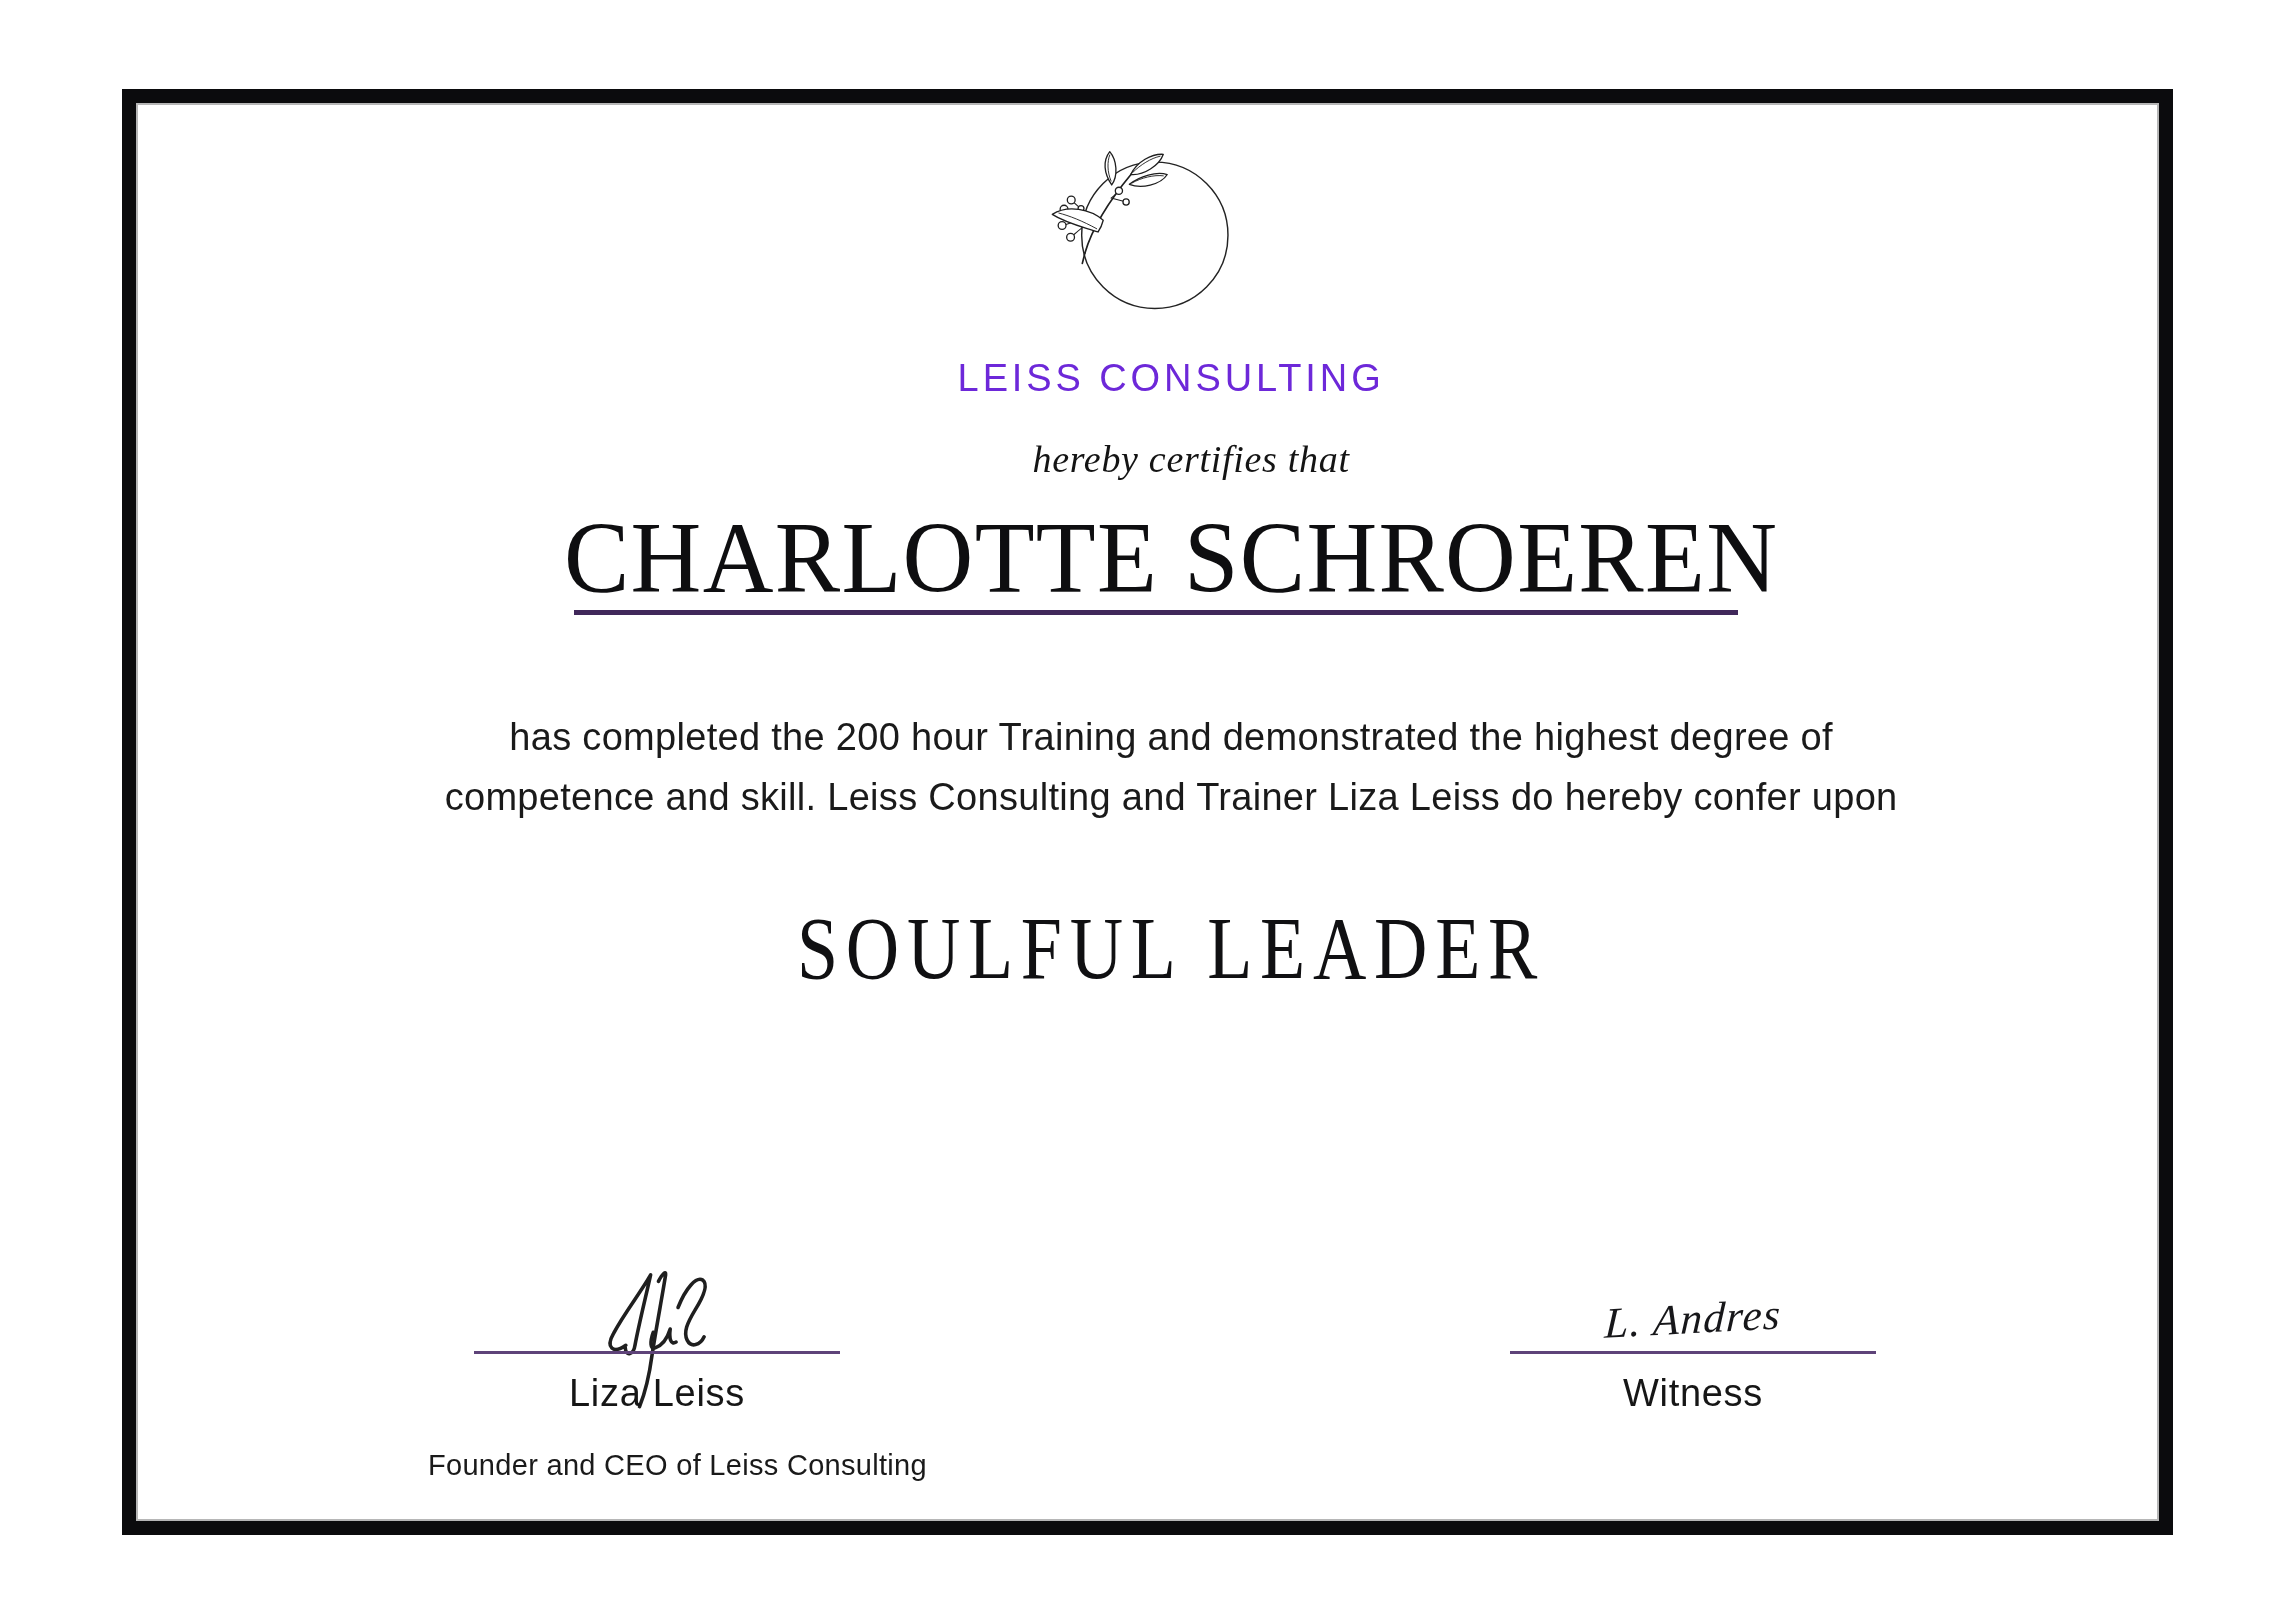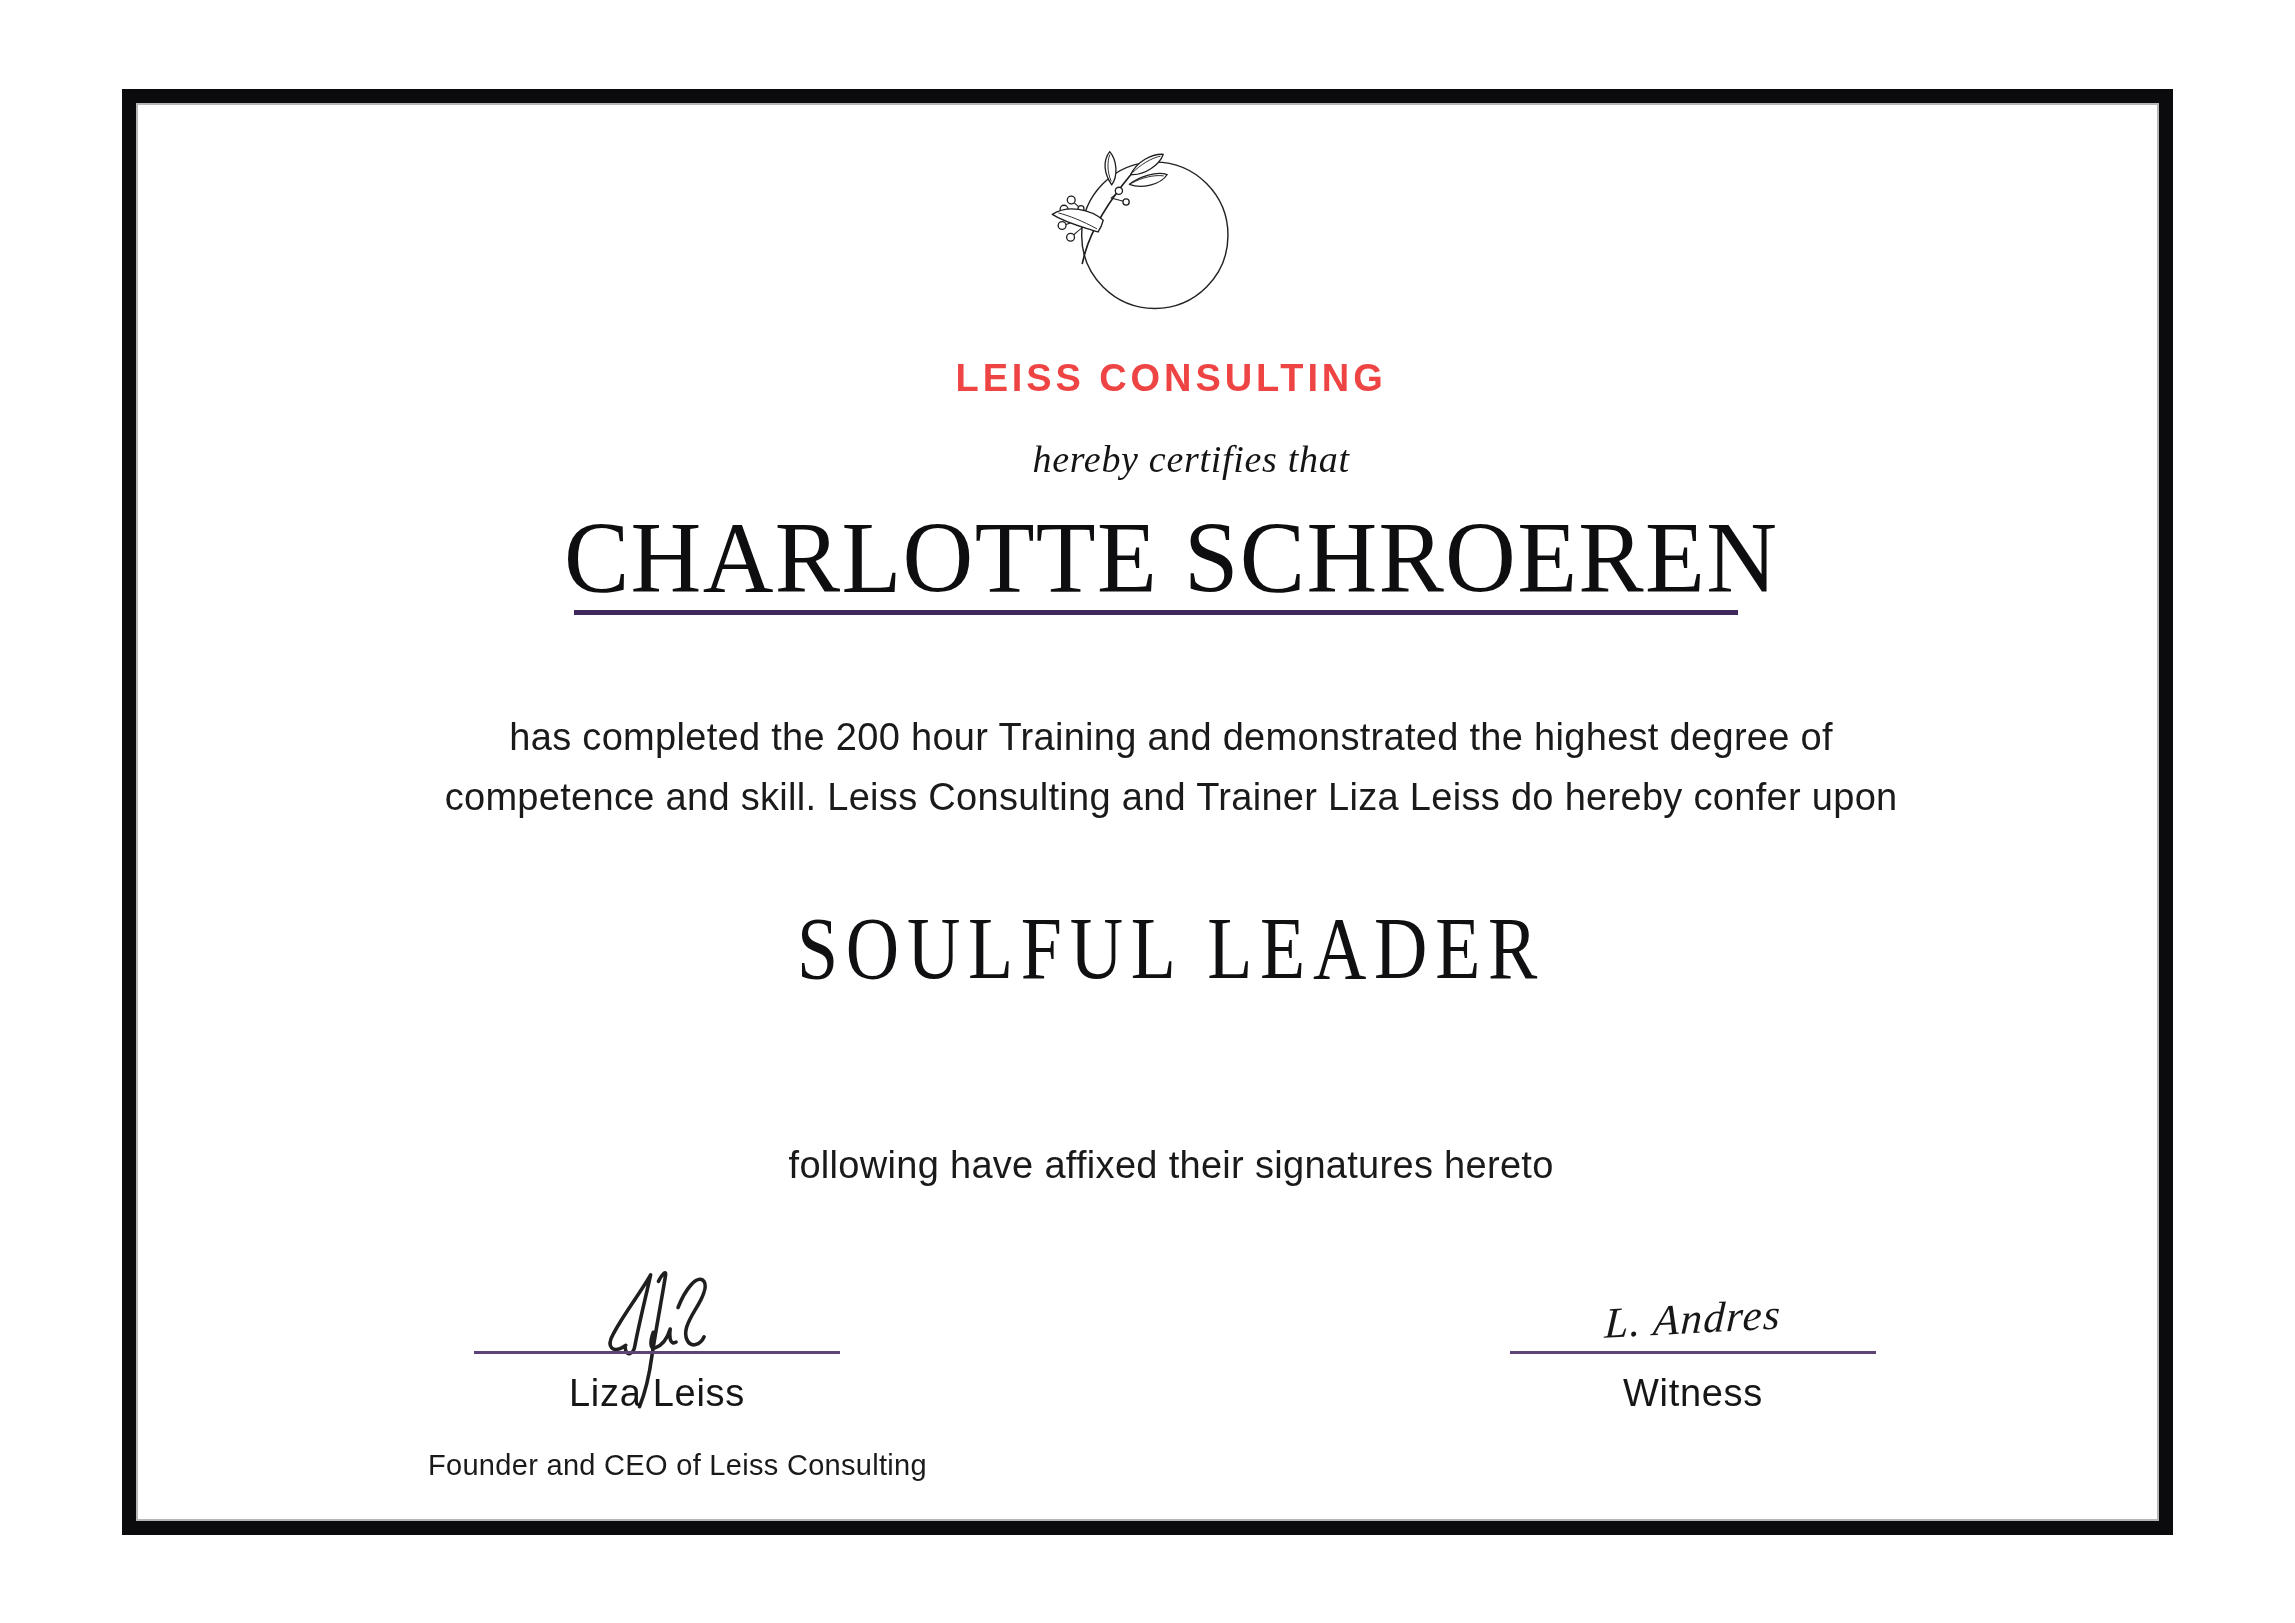--- a/index.html
+++ b/index.html
@@ -26,22 +26,22 @@
   }
   .logo{
     position:absolute;
     left:1034px;top:147px;
     width:209px;height:170px;
   }
   .brand{
     top:357px;
     font-size:38px;
     letter-spacing:3.9px;
-    font-weight:700;
-    color:#ef4444;
+    font-weight:400;
+    color:#6d28d9;
   }
   .certifies{
     top:437px;
     font-family:"Liberation Serif", serif;
     font-style:italic;
     font-size:38px;
     letter-spacing:0.7px;
     color:#141414;
     margin-left:20px;
   }
@@ -170,21 +170,20 @@
   <div class="name-underline"></div>
 
   <div class="centered para para1">
     <div>has completed the 200 hour Training and demonstrated the highest degree of</div>
     <div>competence and skill. Leiss Consulting and Trainer Liza Leiss do hereby confer upon</div>
   </div>
 
   <div class="centered course">SOULFUL LEADER</div>
 
   <div class="centered para para2">
-    <div>following have affixed their signatures hereto</div>
   </div>
 
   <div class="sig-block sig-left">
     <svg class="sig-scribble" viewBox="0 0 210 235" aria-hidden="true">
       <path class="ln" stroke-width="5.5" d="M58 118 C38 132 27 121 39 100 C56 68 80 38 96 10 C88 46 78 86 72 118 C70 132 58 137 57 121"></path>
       <path class="ln" stroke-width="5.5" d="M100 98 C95 112 95 125 103 122 C114 118 122 106 126 93 C124 108 127 118 135 113"></path>
       <path class="ln" stroke-width="5.5" d="M108 20 C114 8 120 3 119 10 C114 42 104 94 98 134 C94 164 87 192 79 212"></path>
       <path class="ln" stroke-width="5.5" d="M138 60 C150 30 166 12 176 18 C186 26 174 48 164 64 C152 84 146 98 152 110 C158 122 172 118 178 105"></path>
     </svg>
     <div class="sig-line"></div>

